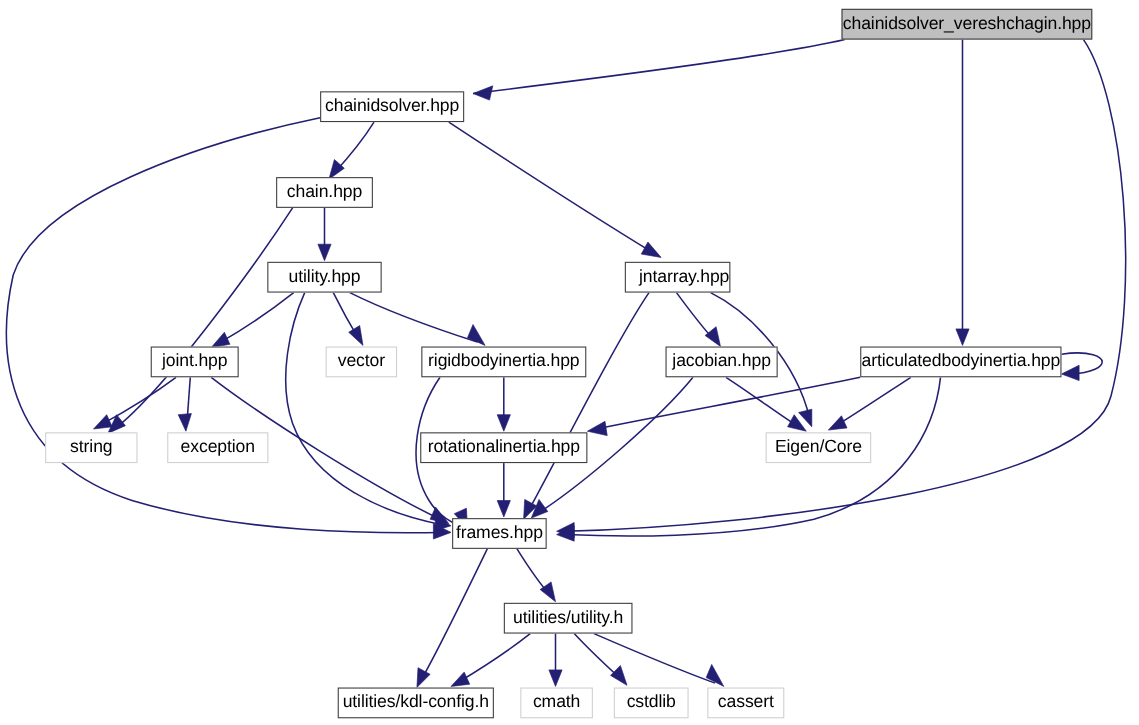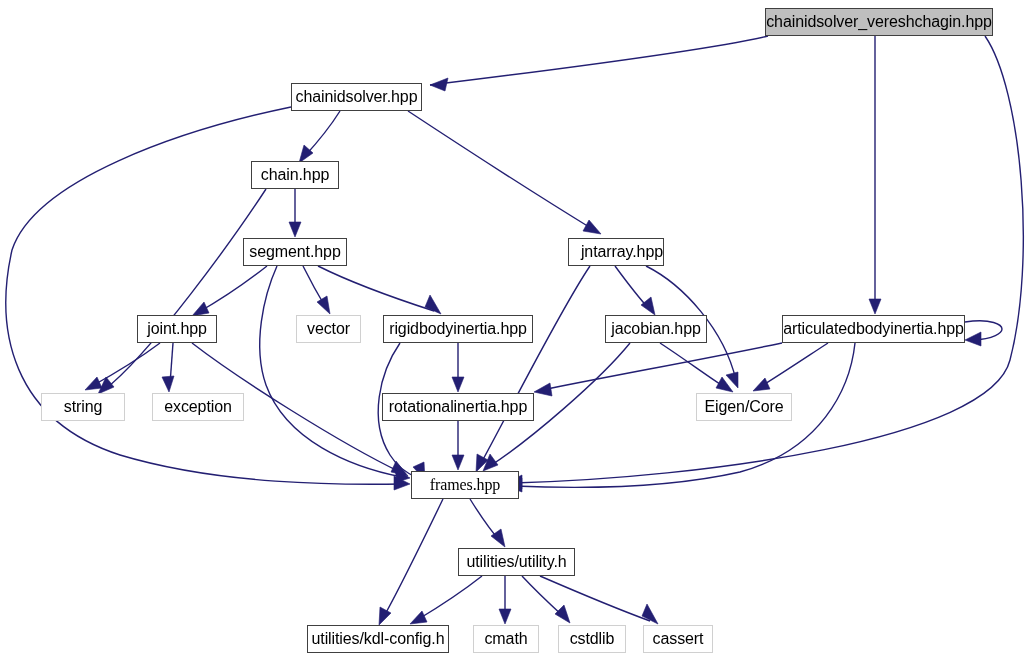--- a/index.html
+++ b/index.html
@@ -200,21 +200,21 @@
       <div class="node current" style="left: 765px; top: 8px; width: 228px; height: 28px;">
         <span>chainidsolver_vereshchagin.hpp</span>
       </div>
       <div class="node local" style="left: 291px; top: 83px; width: 131px; height: 28px;">
         <span>chainidsolver.hpp</span>
       </div>
       <div class="node local" style="left: 251px; top: 161px; width: 88px; height: 28px;">
         <span>chain.hpp</span>
       </div>
       <div class="node local" style="left: 243px; top: 238px; width: 104px; height: 28px;">
-        <span>segment.hpp</span>
+        <span>utility.hpp</span>
       </div>
       <div class="node local" style="left: 568px; top: 238px; width: 96px; height: 28px; justify-content: flex-end;">
         <span>jntarray.hpp</span>
       </div>
       <div class="node local" style="left: 137px; top: 315px; width: 80px; height: 28px;">
         <span>joint.hpp</span>
       </div>
       <div class="node system" style="left: 296px; top: 315px; width: 65px; height: 28px;">
         <span>vector</span>
       </div>
@@ -232,21 +232,21 @@
       </div>
       <div class="node system" style="left: 120px; top: 393px; width: 92px; height: 28px; margin-left: 32px;">
         <span>exception</span>
       </div>
       <div class="node local" style="left: 382px; top: 393px; width: 152px; height: 28px;">
         <span>rotationalinertia.hpp</span>
       </div>
       <div class="node system" style="left: 696px; top: 393px; width: 96px; height: 28px;">
         <span>Eigen/Core</span>
       </div>
-      <div class="node local" style="left: 411px; top: 471px; width: 108px; height: 28px; font-family: Liberation Serif, serif;">
+      <div class="node local" style="left: 411px; top: 471px; width: 86px; height: 28px;">
         <span>frames.hpp</span>
       </div>
       <div class="node local" style="left: 446px; top: 548px; width: 117px; height: 28px; margin-left: 12px;">
         <span>utilities/utility.h</span>
       </div>
       <div class="node local" style="left: 307px; top: 625px; width: 142px; height: 28px;">
         <span>utilities/kdl-config.h</span>
       </div>
       <div class="node system" style="left: 473px; top: 625px; width: 66px; height: 28px;">
         <span>cmath</span>

